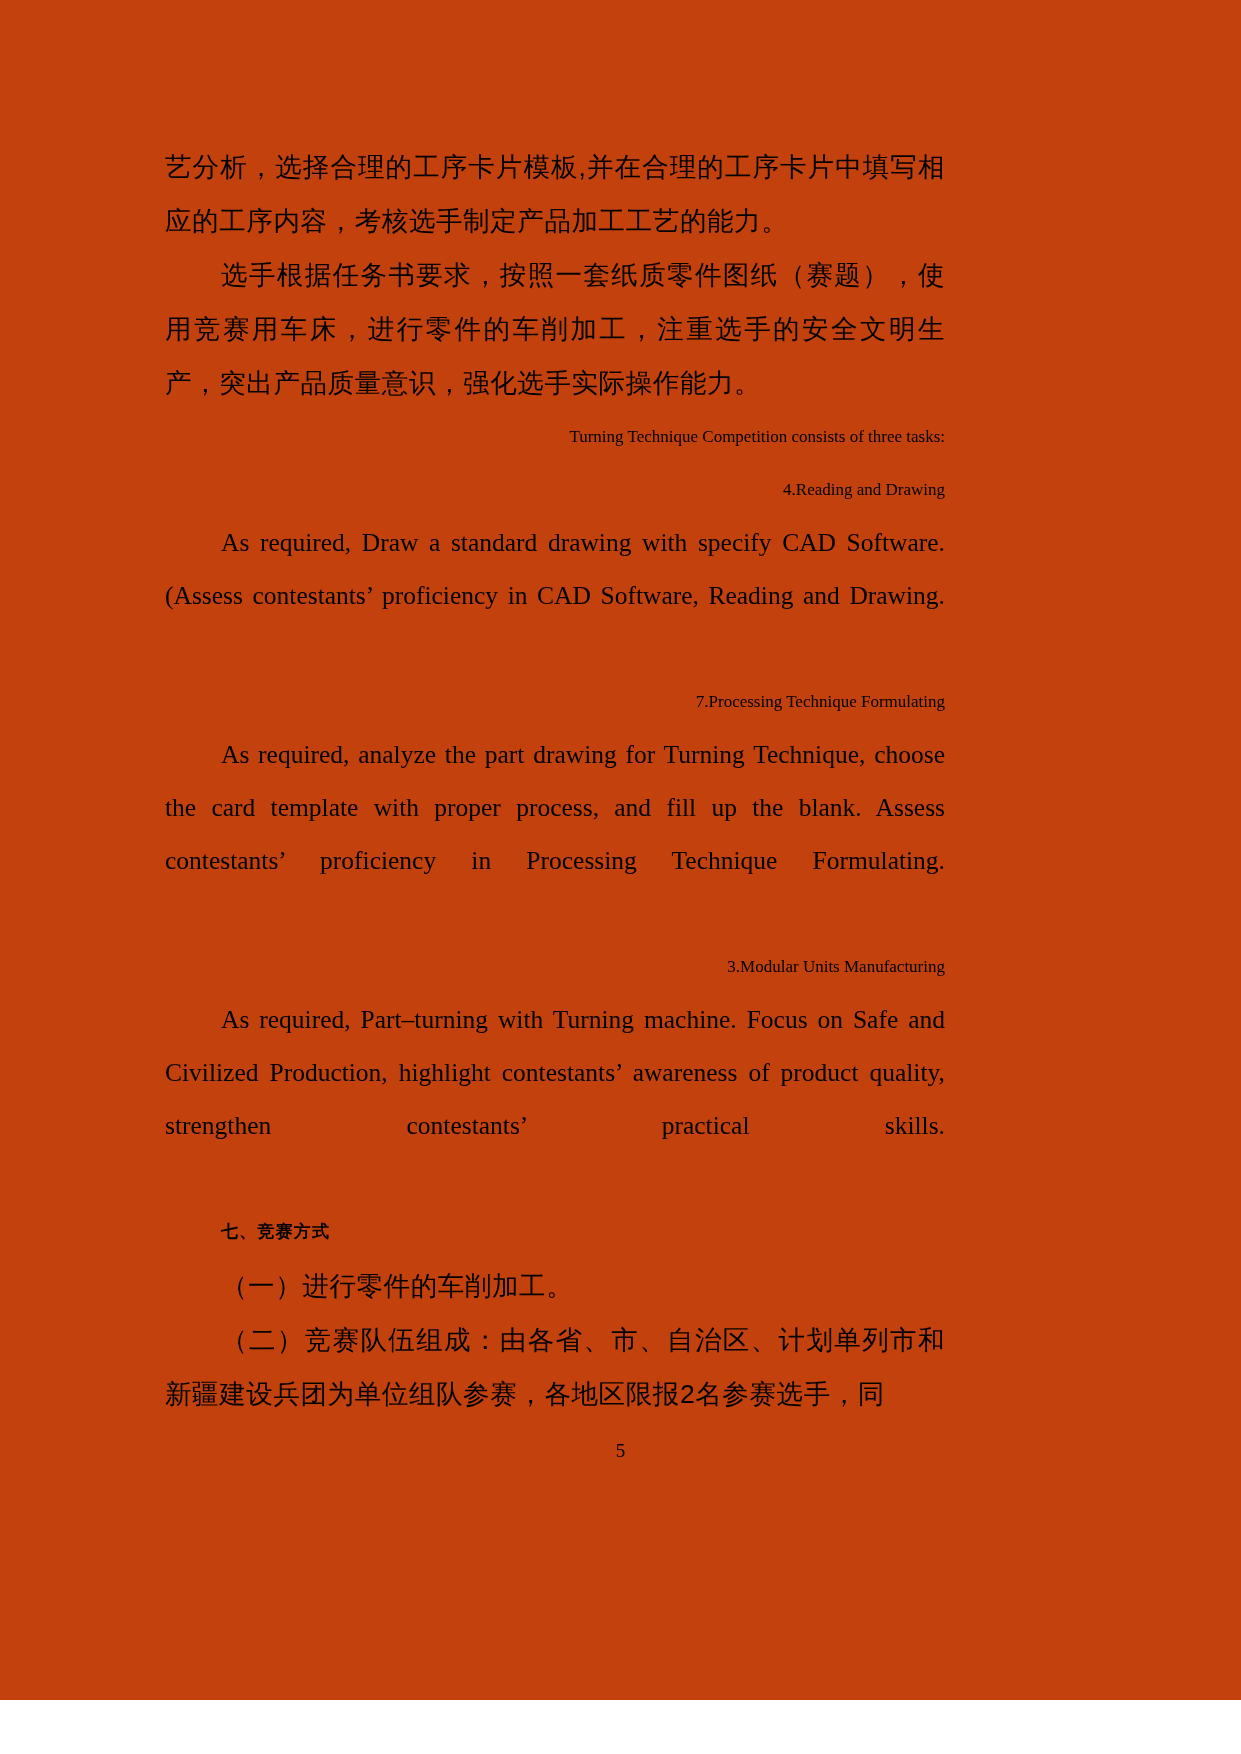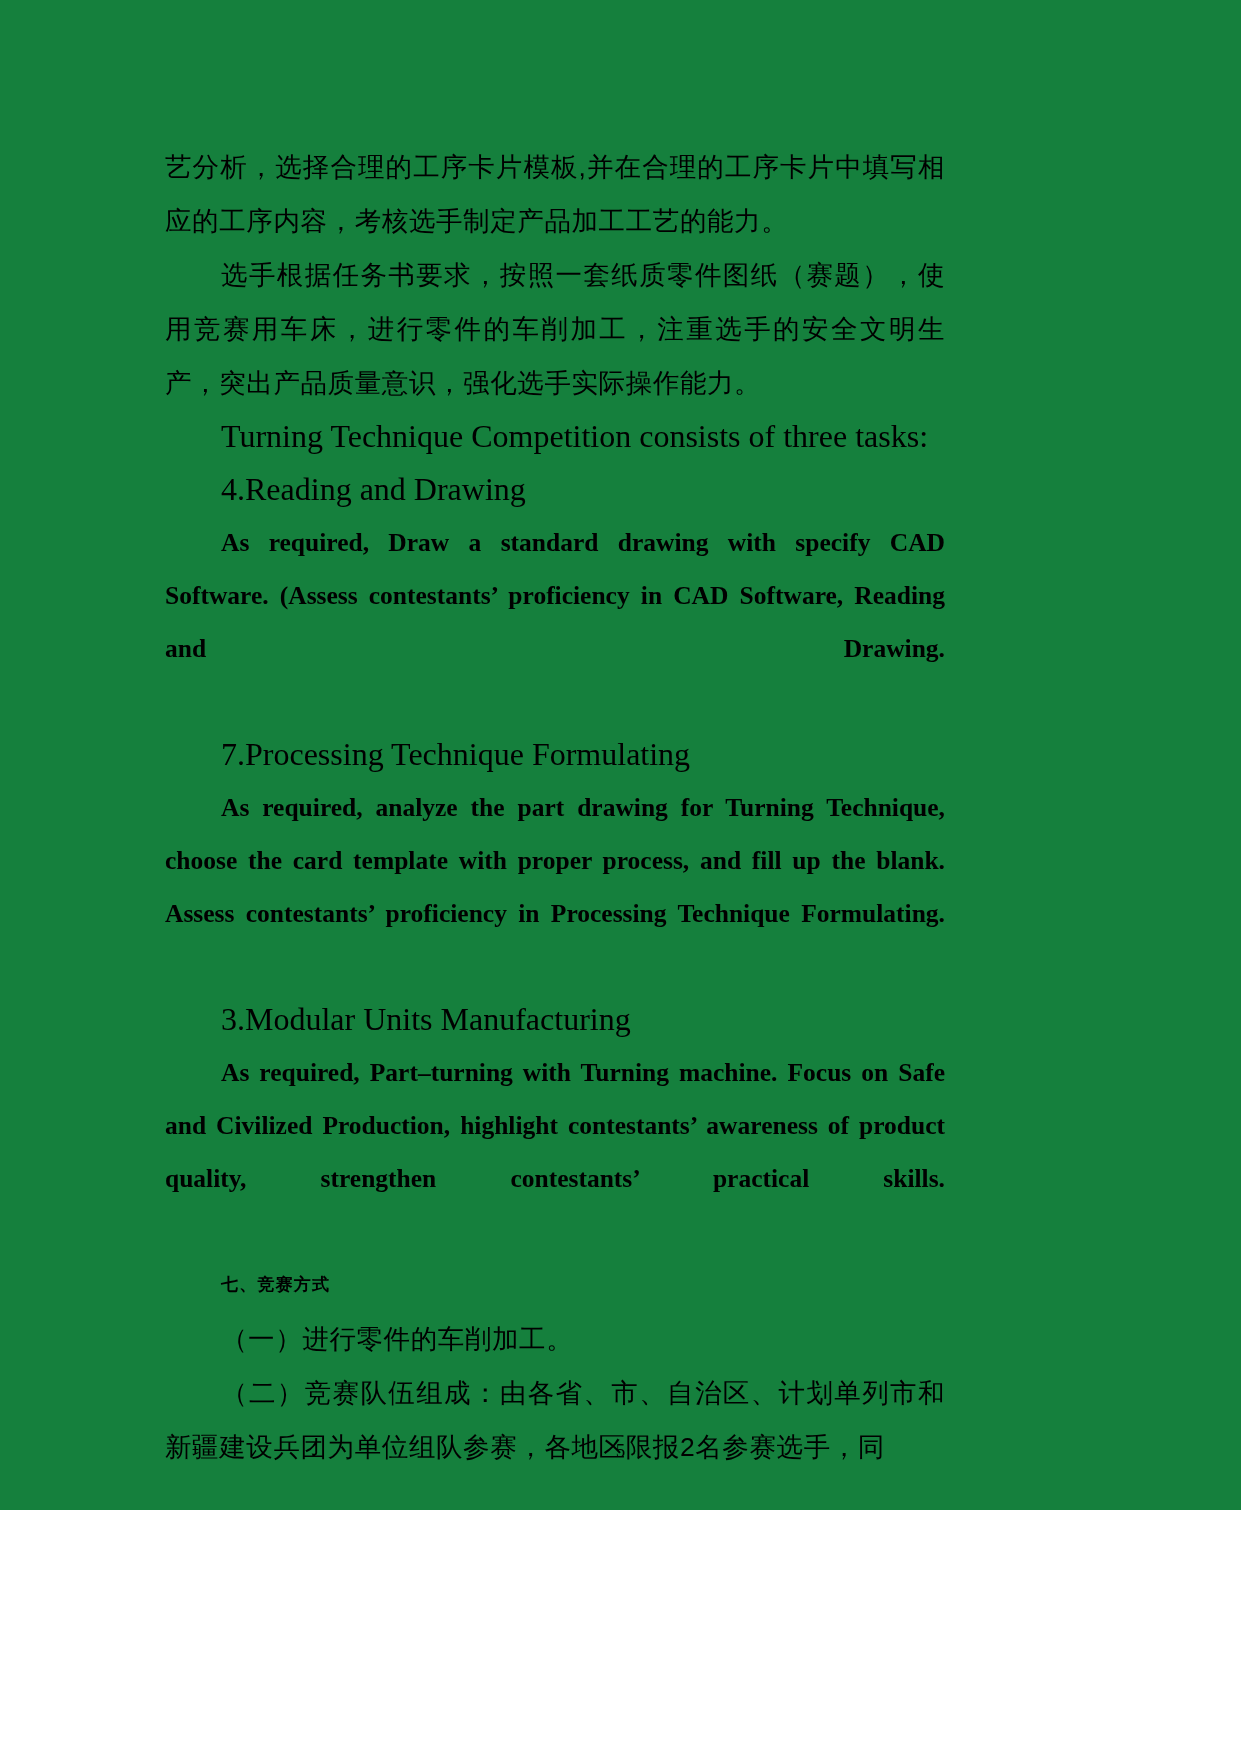--- a/index.html
+++ b/index.html
@@ -3,22 +3,22 @@
 <meta charset="utf-8">
 <style>
   html, body {
     margin: 0;
     padding: 0;
     background: #ffffff;
   }
   .page {
     position: relative;
     width: 1241px;
-    height: 1510px;
-    background: #15803d;
+    height: 1700px;
+    background: #c2410c;
     overflow: hidden;
   }
   .content {
     position: absolute;
     left: 165px;
     top: 140px;
     width: 780px;
   }
   
   .cn {
@@ -50,35 +50,34 @@
     font-family: "Liberation Serif", "DejaVu Serif", serif;
     font-size: 25.5px;
     line-height: 53px;
     color: #000000;
     margin: 0;
     text-align: justify;
     text-justify: inter-word;
   }
   .en-indent {
     text-indent: 56px;
-    font-weight: bold;
   }
   
   .en:after {
     content: "";
     display: inline-block;
     width: 100%;
   }
   .en-nojustify {
     font-family: "Liberation Serif", "DejaVu Serif", serif;
-    font-size: 32px;
+    font-size: 17px;
     line-height: 53px;
     color: #000000;
     margin: 0;
-    text-align: left;
+    text-align: right;
     text-indent: 56px;
   }
   
   .page-number {
     position: absolute;
     left: 0;
     top: 1440px;
     width: 1241px;
     text-align: center;
     font-family: "Liberation Serif", "DejaVu Serif", serif;

